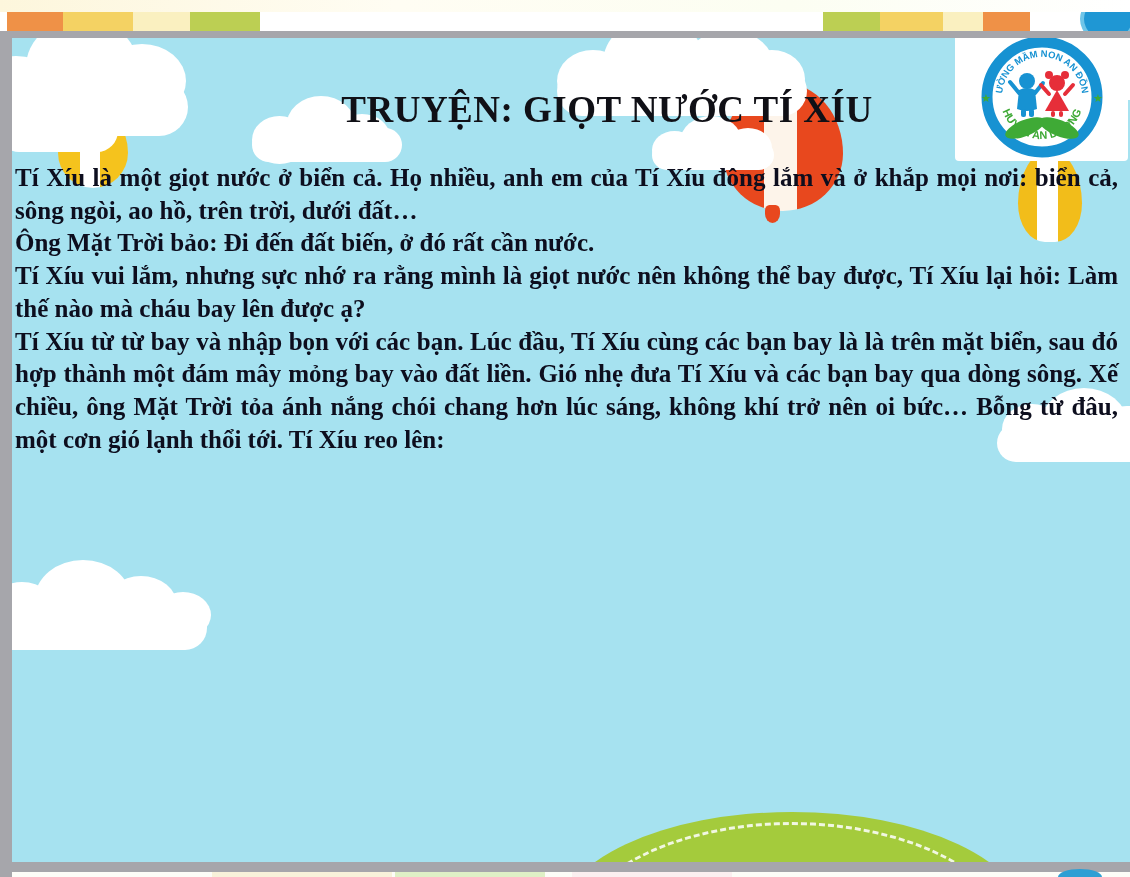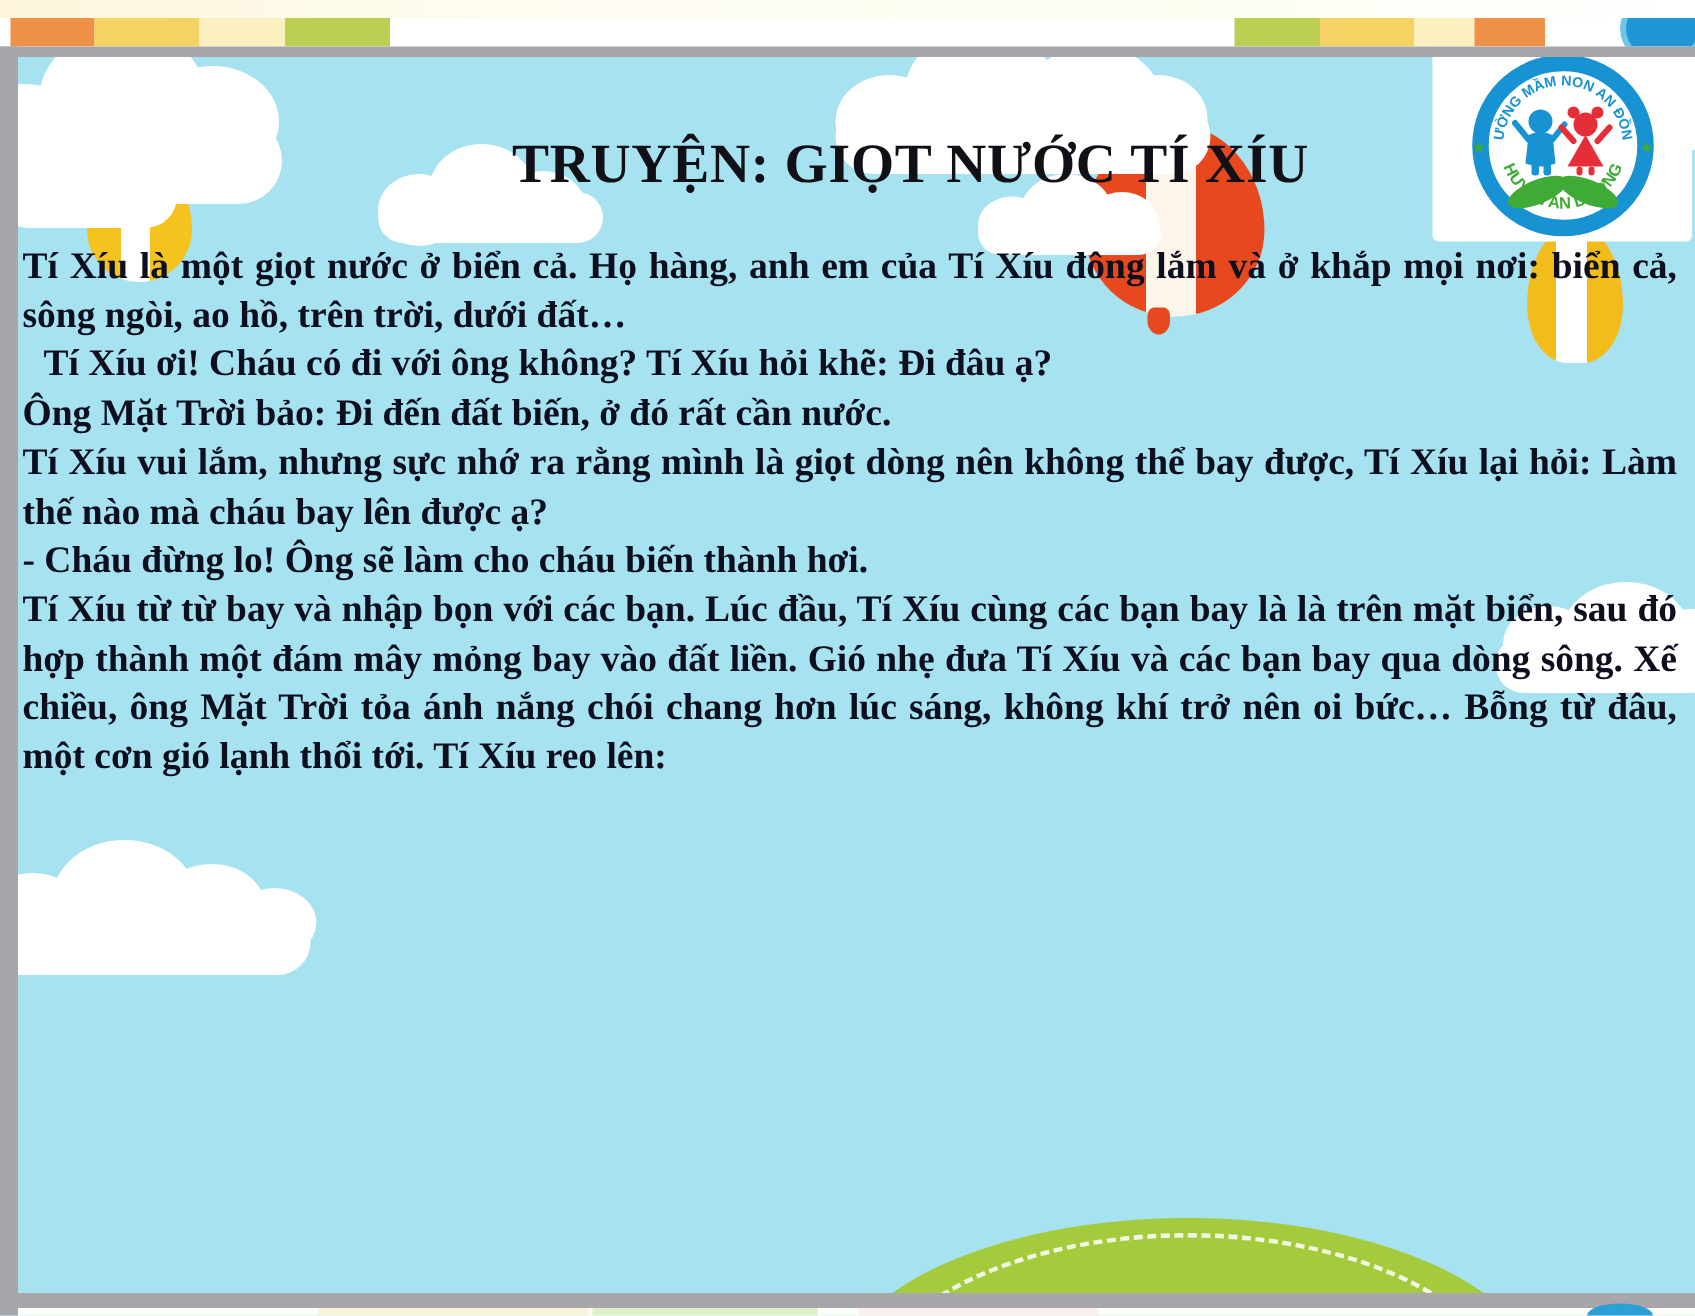--- a/index.html
+++ b/index.html
@@ -179,25 +179,23 @@
       <g>
         <ellipse cx="70" cy="93" rx="21" ry="8" fill="#3faa36" transform="rotate(-22 70 93)"></ellipse>
         <ellipse cx="104" cy="93" rx="21" ry="8" fill="#3faa36" transform="rotate(22 104 93)"></ellipse>
       </g>
     </svg>
   </div>
 
   <div class="abs" id="title">TRUYỆN: GIỌT NƯỚC TÍ XÍU</div>
 
   <div class="abs" id="story">
-    <p>Tí Xíu là một giọt nước ở biển cả. Họ hàng, anh em của Tí Xíu đông lắm và ở khắp mọi nơi: biển cả, sông ngòi, ao hồ, trên trời, dưới đất…</p>
-    <p class="ind">Tí Xíu ơi! Cháu có đi với ông không? Tí Xíu hỏi khẽ: Đi đâu ạ?</p>
+    <p>Tí Xíu là một giọt nước ở biển cả. Họ nhiều, anh em của Tí Xíu đông lắm và ở khắp mọi nơi: biển cả, sông ngòi, ao hồ, trên trời, dưới đất…</p>
     <p>Ông Mặt Trời bảo: Đi đến đất biến, ở đó rất cần nước.</p>
-    <p>Tí Xíu vui lắm, nhưng sực nhớ ra rằng mình là giọt dòng nên không thể bay được, Tí Xíu lại hỏi: Làm thế nào mà cháu bay lên được ạ?</p>
-    <p>- Cháu đừng lo! Ông sẽ làm cho cháu biến thành hơi.</p>
+    <p>Tí Xíu vui lắm, nhưng sực nhớ ra rằng mình là giọt nước nên không thể bay được, Tí Xíu lại hỏi: Làm thế nào mà cháu bay lên được ạ?</p>
     <p>Tí Xíu từ từ bay và nhập bọn với các bạn. Lúc đầu, Tí Xíu cùng các bạn bay là là trên mặt biển, sau đó hợp thành một đám mây mỏng bay vào đất liền. Gió nhẹ đưa Tí Xíu và các bạn bay qua dòng sông. Xế chiều, ông Mặt Trời tỏa ánh nắng chói chang hơn lúc sáng, không khí trở nên oi bức… Bỗng từ đâu, một cơn gió lạnh thổi tới. Tí Xíu reo lên:</p>
   </div>
 </div>
 
 <div class="abs" id="frame-bottom"></div>
 <div class="abs" id="bottom-strip">
   <span class="bseg" style="left:200px;width:180px;background:#f8f2da;"></span>
   <span class="bseg" style="left:383px;width:150px;background:#dff0c6;"></span>
   <span class="bseg" style="left:560px;width:160px;background:#fbeff0;"></span>
 </div>

